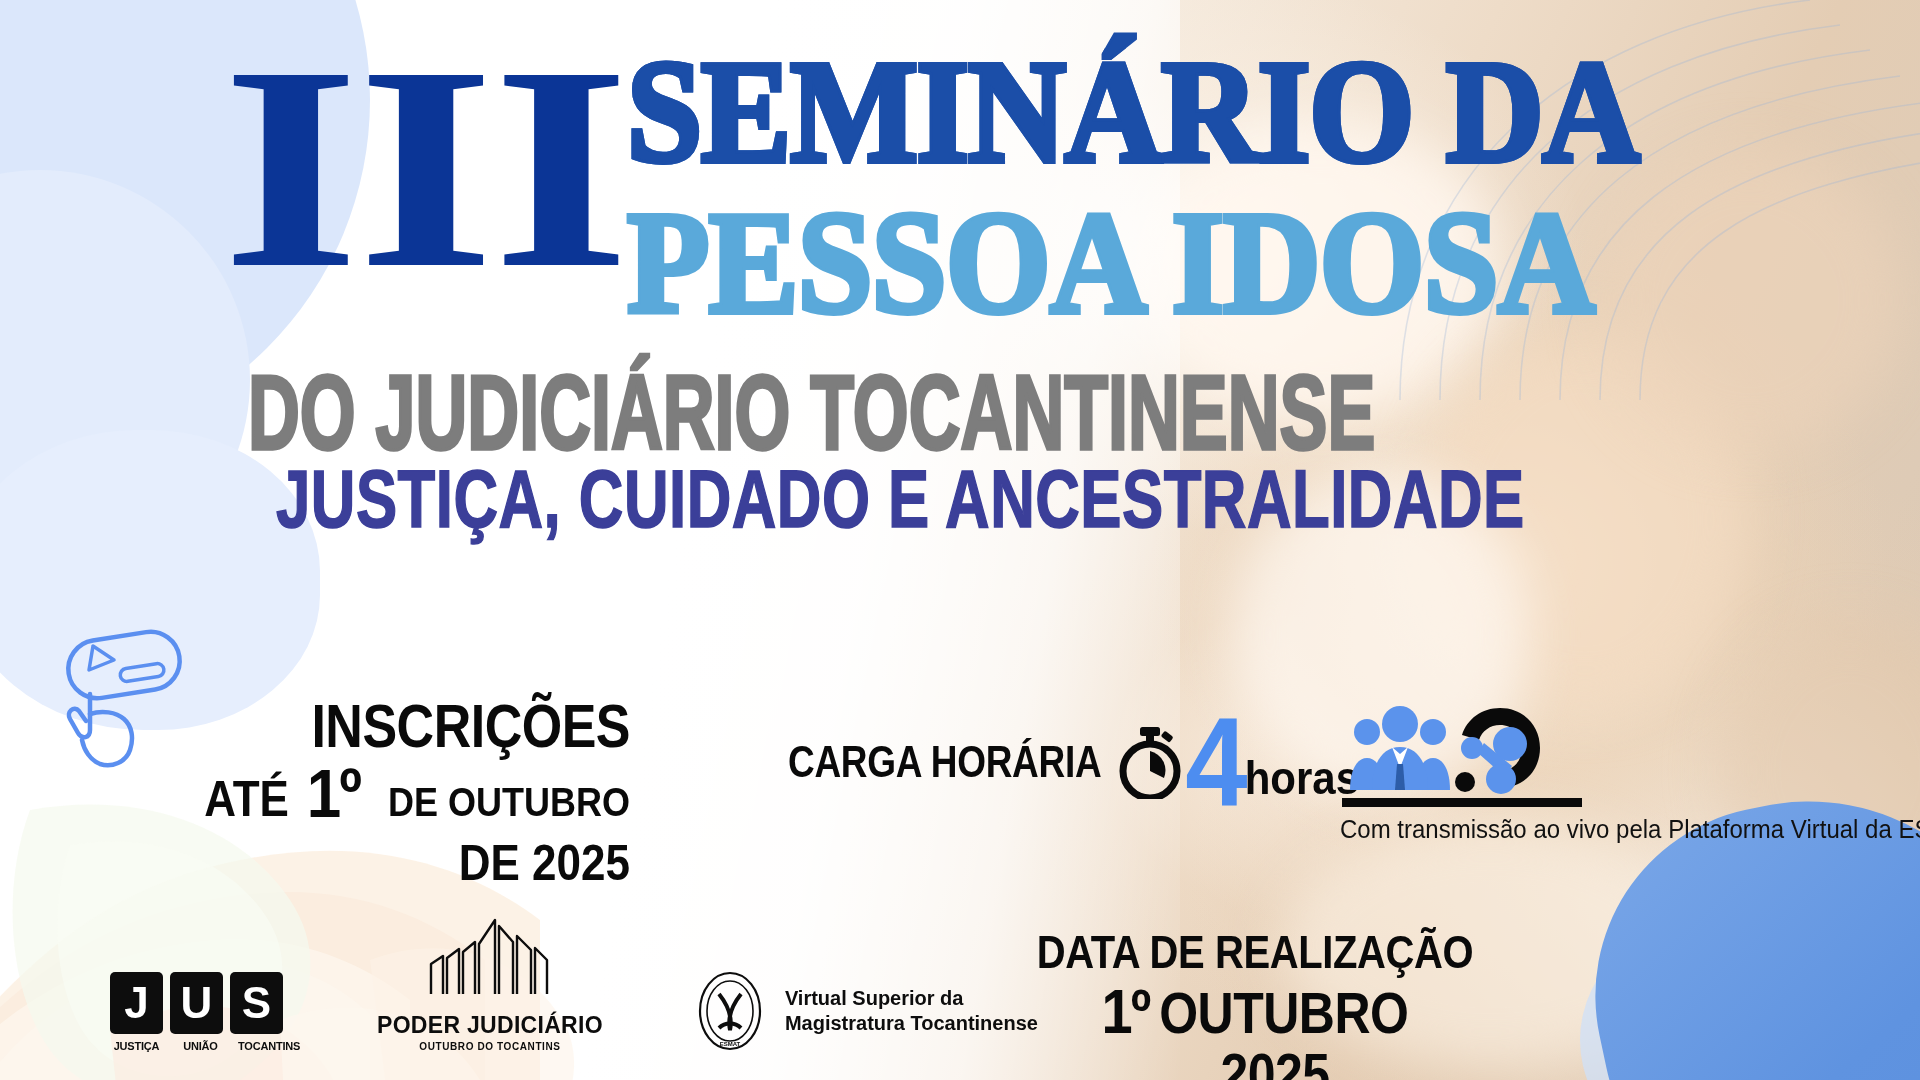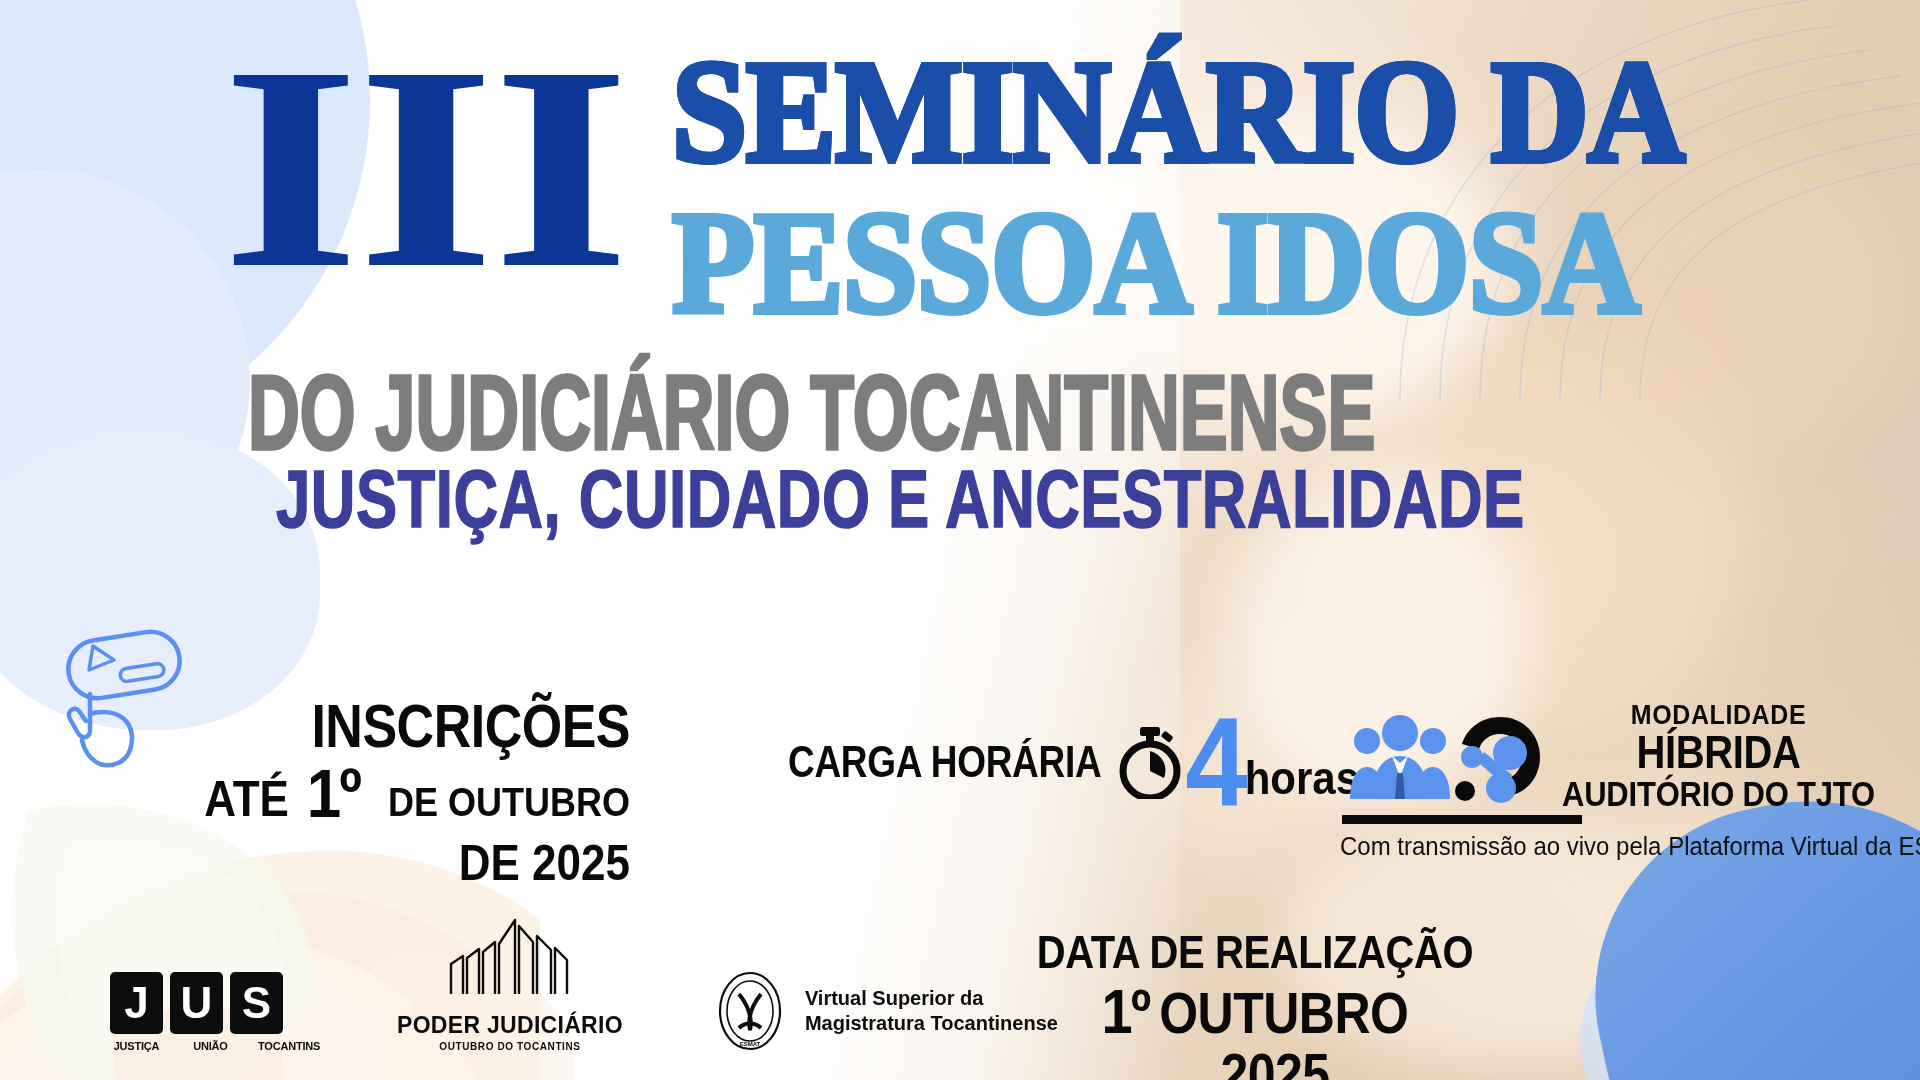--- a/index.html
+++ b/index.html
@@ -80,21 +80,21 @@
     font-family:"Liberation Serif", serif;
     font-weight:700;
     font-size:290px;
     line-height:0.80;
     letter-spacing:-2px;
     color:#0b3596;
     transform:scaleX(1.22);
     transform-origin:left top;
     margin-top:8px;
   }
-  .title-lines { margin-left:117px; margin-top:4px; }
+  .title-lines { margin-left:72px; margin-top:4px; }
   .tl {
     font-family:"Liberation Serif", serif;
     font-weight:700;
     font-size:124px;
     line-height:0.88;
     letter-spacing:-1px;
     transform:scaleX(1.09) scaleY(1.18);
     transform-origin:left top;
     white-space:nowrap;
     -webkit-text-stroke:5px currentColor;
@@ -184,21 +184,21 @@
   
   .logos { position:absolute; left:110px; bottom:28px; display:flex; align-items:flex-end; gap:86px; }
 
   .jus-logo { text-align:left; }
   .jus-tiles { display:flex; gap:7px; }
   .jus-tile {
     width:53px; height:62px; background:#0d0d0d; border-radius:5px;
     color:#fff; font-size:44px; font-weight:900; line-height:62px; text-align:center;
     font-family:"Liberation Sans", sans-serif;
   }
-  .jus-words { display:flex; gap:21px; margin-top:6px; }
+  .jus-words { display:flex; gap:11px; margin-top:6px; }
   .jus-word { width:53px; font-size:11px; font-weight:900; color:#0d0d0d; text-align:center; letter-spacing:-0.2px; }
 
   .pj-logo { text-align:center; }
   .pj-mark { width:130px; height:78px; margin:0 auto; }
   .pj-t1 { font-size:23px; font-weight:900; color:#0d0d0d; letter-spacing:0.3px; margin-top:14px; }
   .pj-t2 { font-size:10px; font-weight:700; color:#0d0d0d; letter-spacing:0.6px; margin-top:2px; }
 
   .esmat-logo { display:flex; align-items:center; gap:14px; }
   .esmat-seal { width:82px; height:82px; }
   .esmat-words { font-size:20px; font-weight:700; color:#0d0d0d; line-height:1.26; }
@@ -313,25 +313,20 @@
         <path d="M49 62 L 55 62 L 57 88 L 47 88 Z" fill="#2d5da8"></path>
       </svg>
       <svg class="hybrid-ic" viewBox="0 0 100 96">
         <path d="M52 8 C 76 8, 92 26, 92 48 C 92 70, 76 88, 52 88 C 48 88, 44 87, 41 86 L 45 70 C 47 71, 50 71, 52 71 C 65 71, 74 61, 74 48 C 74 35, 65 25, 52 25 C 42 25, 34 31, 31 40 L 14 35 C 19 19, 34 8, 52 8 Z" fill="#0a0a0a"></path>
         <circle cx="62" cy="44" r="17" fill="#5b93ec"></circle>
         <circle cx="24" cy="48" r="11" fill="#5b93ec"></circle>
         <path d="M30 53 L 56 76 L 64 66 L 36 43 Z" fill="#5b93ec"></path>
         <circle cx="53" cy="79" r="15" fill="#5b93ec"></circle>
         <circle cx="17" cy="82" r="10" fill="#0a0a0a"></circle>
       </svg>
-      <div class="mod-words">
-        <div class="mod-t1">MODALIDADE</div>
-        <div class="mod-t2">HÍBRIDA</div>
-        <div class="mod-t3">AUDITÓRIO DO TJTO</div>
-      </div>
     </div>
     <div class="mod-rule"></div>
     <div class="mod-note">Com transmissão ao vivo pela Plataforma Virtual da ESMAT</div>
   </div>
 
   <div class="block-data">
     <div class="data-t1">DATA DE REALIZAÇÃO</div>
     <div class="data-l2">
       <span class="data-dia">1º</span>
       <span class="data-mes">OUTUBRO</span>

